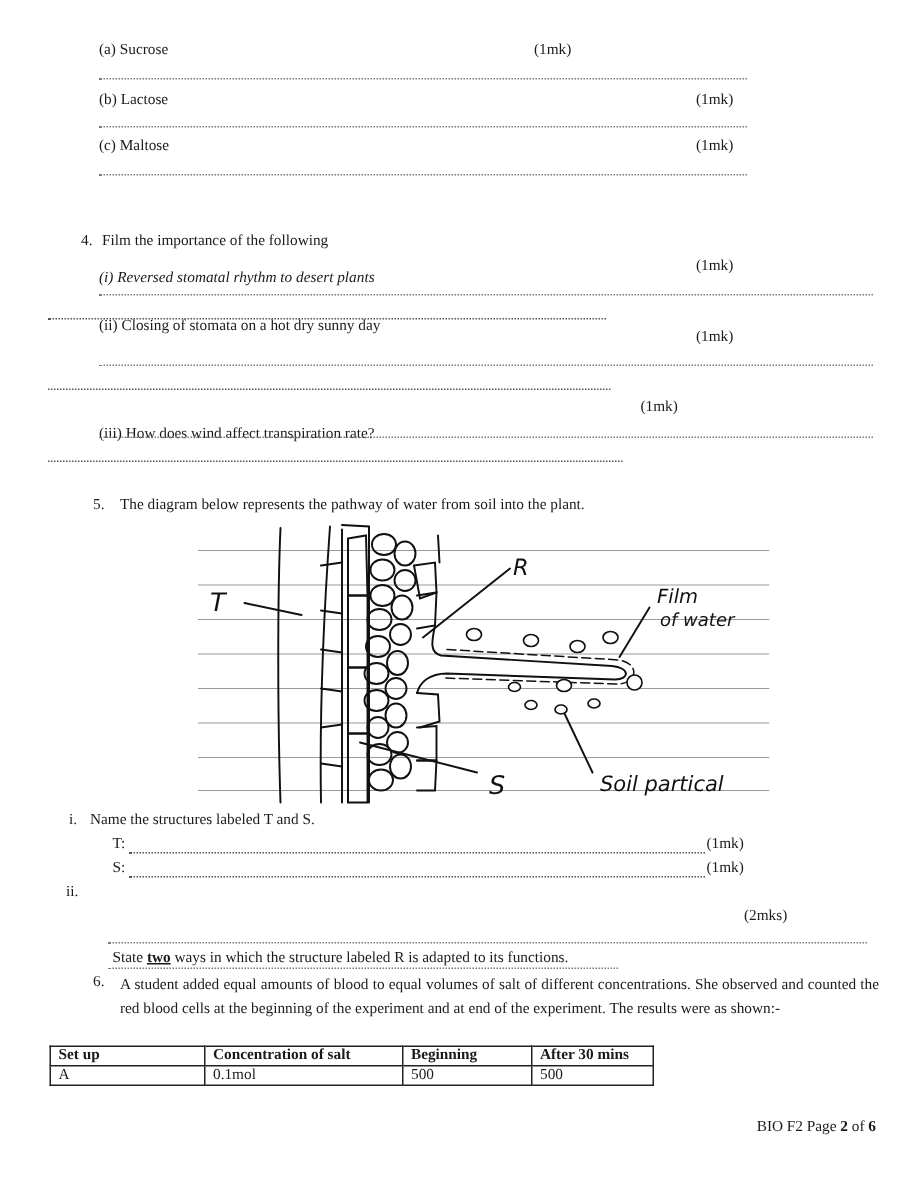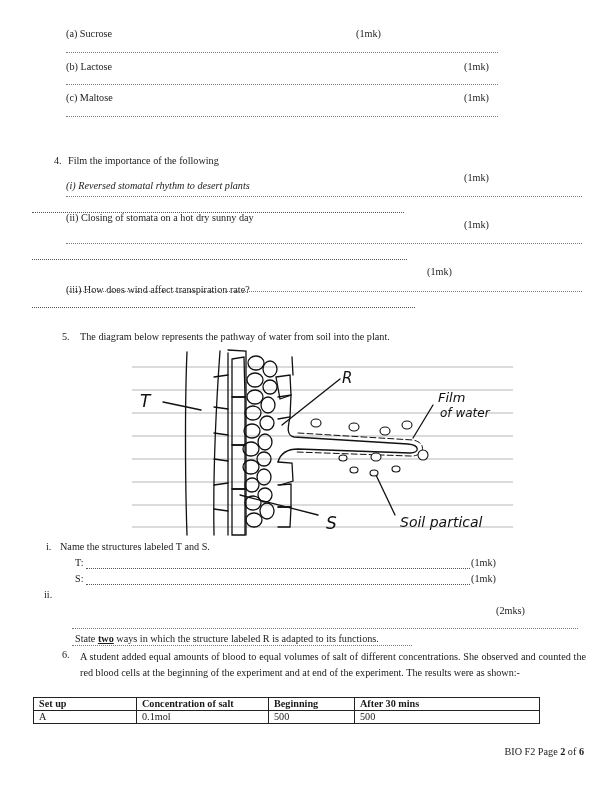--- a/index.html
+++ b/index.html
@@ -12,21 +12,21 @@
     .dots {
       position: absolute; height: 0;
       border-top: 1px dotted #7a7a7a;
     }
     .dots.dense { border-top: 1px dotted #555; }
     .mark { position: absolute; white-space: nowrap; }
     .bold { font-weight: bold; }
     u.bold { text-decoration: underline; }
     .justify { position: absolute; text-align: justify; text-align-last: left; line-height: 15.5px; font-family: Liberation Serif, serif; }
     table.results {
-      position: absolute; left: 33px; top: 697px; width: 507px;
+      position: absolute; left: 33px; top: 697px; width: 403px;
       border-collapse: collapse; font-size: 10.2px;
     }
     table.results td, table.results th {
       border: 1px solid #222; padding: 0 5px; height: 12px; line-height: 12px; text-align: left;
     }
     table.results th { font-weight: bold; }
     .diagram { position: absolute; left: 128px; top: 347px; width: 385px; height: 190px; }
     .footer { position: absolute; right: 28px; top: 746px; font-size: 10.2px; }
   </style>
 </head>

